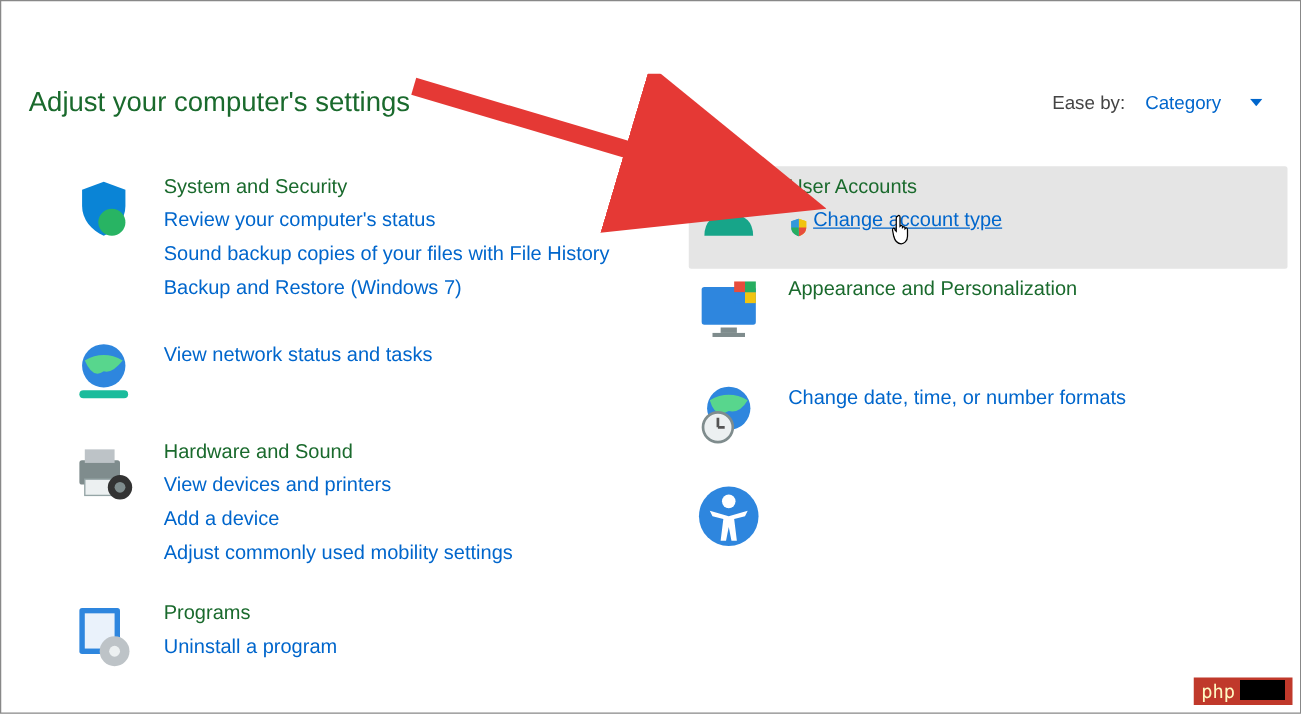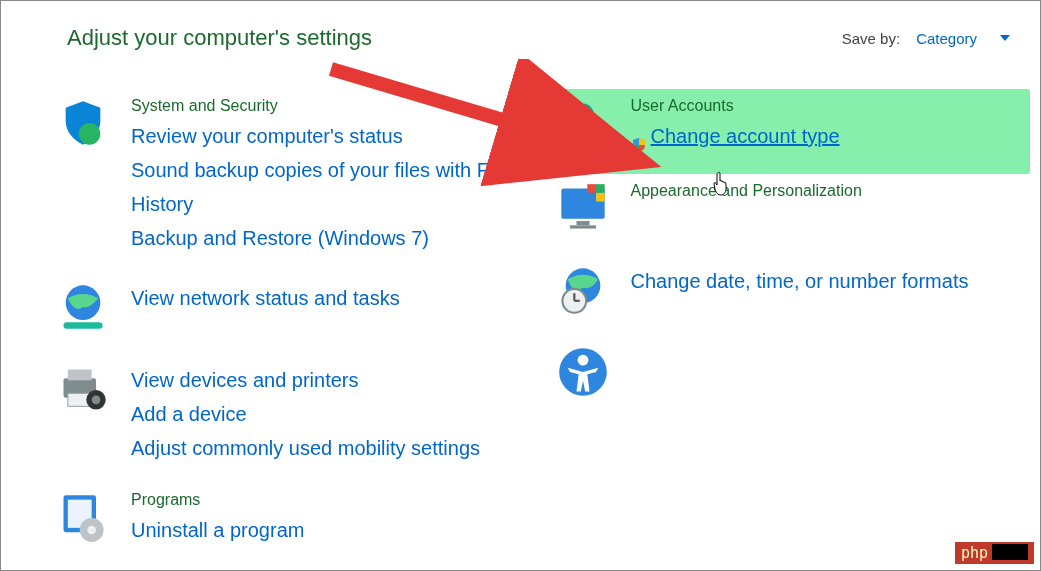--- a/index.html
+++ b/index.html
@@ -10,21 +10,22 @@
     width: 1041px;
     height: 571px;
     border: 1px solid #888;
     position: relative;
     overflow: hidden;
   }
   .header {
     display: flex;
     justify-content: space-between;
     align-items: center;
-    padding: 24px 30px 8px 66px;
+    padding: 24px 30px 8px 22px;
+    margin-top: 44px;
   }
   .page-title {
     color: #1a6a2d;
     font-size: 22px;
     font-weight: 400;
   }
   .viewby {
     font-size: 15px;
     color: #444;
     display: flex;
@@ -45,41 +46,41 @@
     gap: 20px;
   }
   .col { flex: 1; }
   .category {
     display: flex;
     gap: 20px;
     padding: 8px 10px 18px 4px;
     border-radius: 2px;
   }
   .category.highlight {
-    background: #86efac;
+    background: #e5e5e5;
   }
   .icon-box {
     width: 56px;
     min-width: 56px;
     height: 56px;
     display: flex;
     align-items: flex-start;
     justify-content: center;
   }
   .cat-body { flex: 1; }
   .cat-title {
     color: #1a6a2d;
     font-size: 16px;
     font-weight: 400;
     margin-bottom: 4px;
     cursor: pointer;
   }
   .cat-link {
     color: #0066cc;
-    font-size: 20px;
+    font-size: 16px;
     line-height: 1.7;
     cursor: pointer;
     display: block;
   }
   .cat-link.with-shield {
     display: inline-flex;
     align-items: flex-end;
     gap: 4px;
     text-decoration: underline;
   }
@@ -114,21 +115,21 @@
     height:16px;
     margin-left:4px;
   }
 </style>
 </head>
 <body>
 
 <div class="header">
   <div class="page-title">Adjust your computer's settings</div>
   <div class="viewby">
-    <span>Save by:</span>
+    <span>Ease by:</span>
     <span class="dropdown">
       <span>Category</span>
       <svg width="10" height="6" viewBox="0 0 10 6">
           <path d="M0 0 L5 6 L10 0 Z"></path>
         </svg>
     </span>
   </div>
 </div>
 
 <div class="columns">
@@ -167,20 +168,21 @@
       <div class="icon-box">
         <svg width="52" height="52" viewBox="0 0 48 48">
           <rect x="6" y="14" width="30" height="18" rx="2" fill="#7f8c8d"></rect>
           <rect x="10" y="6" width="22" height="10" fill="#bdc3c7"></rect>
           <rect x="10" y="28" width="22" height="12" fill="#ecf0f1" stroke="#95a5a6"></rect>
           <circle cx="36" cy="34" r="9" fill="#333"></circle>
           <circle cx="36" cy="34" r="4" fill="#7f8c8d"></circle>
         </svg>
       </div>
       <div class="cat-body">
+        <div class="cat-title">Hardware and Sound</div>
         <a class="cat-link">View devices and printers</a>
         <a class="cat-link">Add a device</a>
         <a class="cat-link">Adjust commonly used mobility settings</a>
       </div>
     </div>
 
     <div class="category">
       <div class="icon-box">
         <svg width="52" height="52" viewBox="0 0 48 48">
           <rect x="6" y="4" width="30" height="34" rx="2" fill="#2e86de"></rect>

